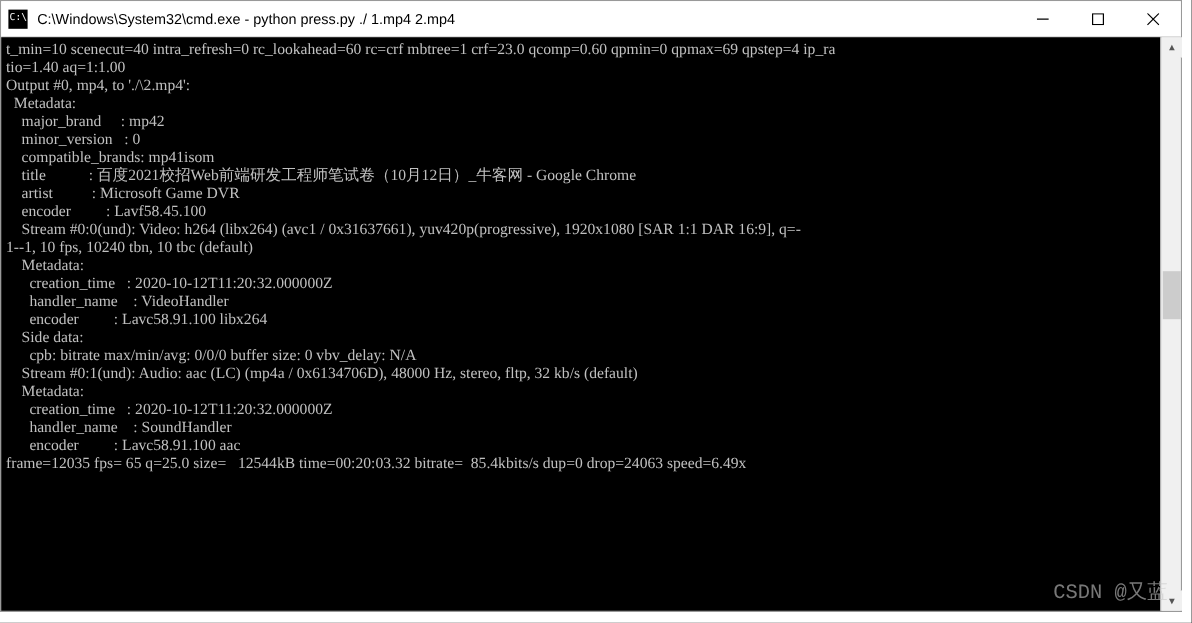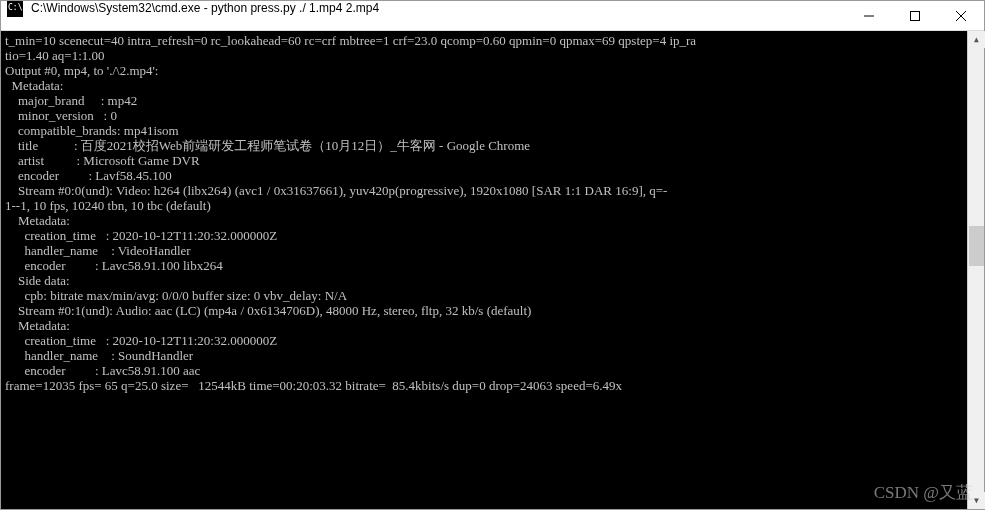--- a/index.html
+++ b/index.html
@@ -15,21 +15,21 @@
       width: 985px;
       height: 510px;
       border: 1px solid #999;
       background: #fff;
       position: relative;
     }
     .titlebar {
       height: 30px;
       background: #fff;
       display: flex;
-      align-items: flex-start;
+      align-items: center;
       border-bottom: 1px solid #ddd;
     }
     .titlebar-icon {
       width: 16px;
       height: 16px;
       margin: 0 6px;
       background: #000;
       display: inline-block;
       position: relative;
     }
@@ -107,21 +107,21 @@
       top: 40%;
       height: 40px;
       background: #ccc;
     }
     .watermark {
       position: absolute;
       right: 20px;
       bottom: 15px;
       color: rgba(200,200,200,0.6);
       font-size: 17px;
-      font-family: Liberation Serif, serif;
+      font-family: Liberation Mono, monospace;
       pointer-events: none;
       margin-left: 10px;
     }
   </style>
 </head>
 <body>
 
 <div class="window">
   <div class="titlebar">
     <span class="titlebar-icon"></span>

